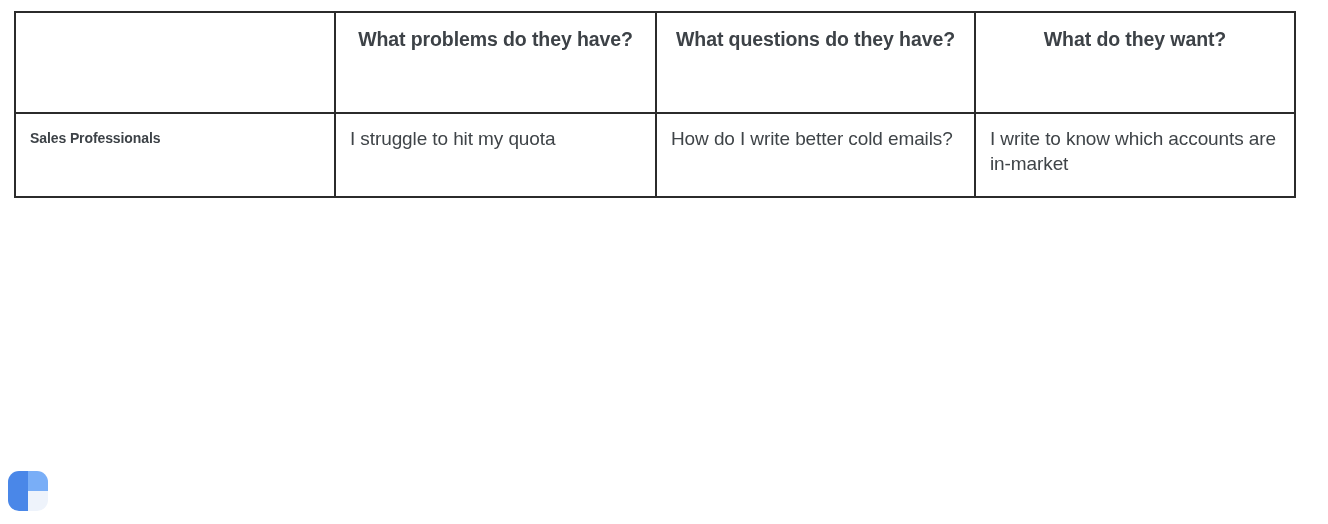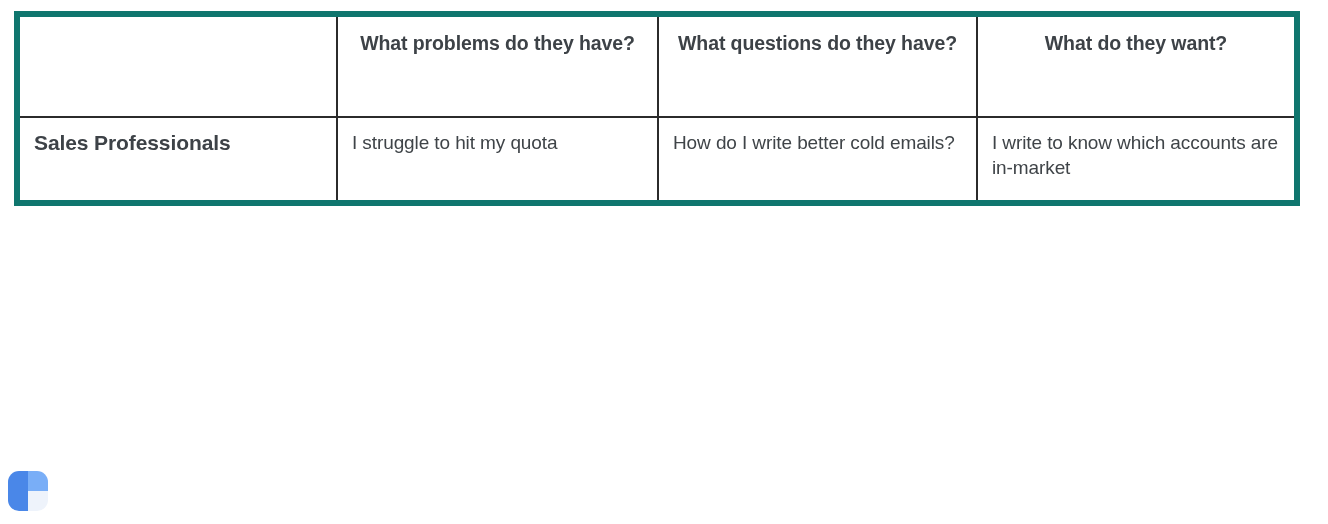--- a/index.html
+++ b/index.html
@@ -20,21 +20,21 @@
   .persona-table-wrap {
     position: absolute;
     left: 14px;
     top: 11px;
     width: 1282px;
   }
   table.persona-table {
     width: 1282px;
     border-collapse: collapse;
     table-layout: fixed;
-    border: 6px solid #0f766e;
+    border: 1px solid #0f766e;
     padding-left: 44px;
   }
   table.persona-table td,
   table.persona-table th {
     border: 2px solid #2b2b2b;
     vertical-align: top;
     background: #ffffff;
   }
 
   col.c-label { width: 320px; }
@@ -63,21 +63,21 @@
     padding: 12px 14px 0 14px;
     font-size: 19px;
     line-height: 25px;
     color: #3f4448;
     letter-spacing: -0.1px;
   }
   tr.body-row td.row-label {
     text-align: left;
     font-weight: bold;
     color: #3d4247;
-    font-size: 21px;
+    font-size: 14px;
     padding-left: 14px;
   }
 
   
   .brand-bar {
     position: absolute;
     left: 0;
     top: 455px;
     width: 1328px;
     height: 69px;

